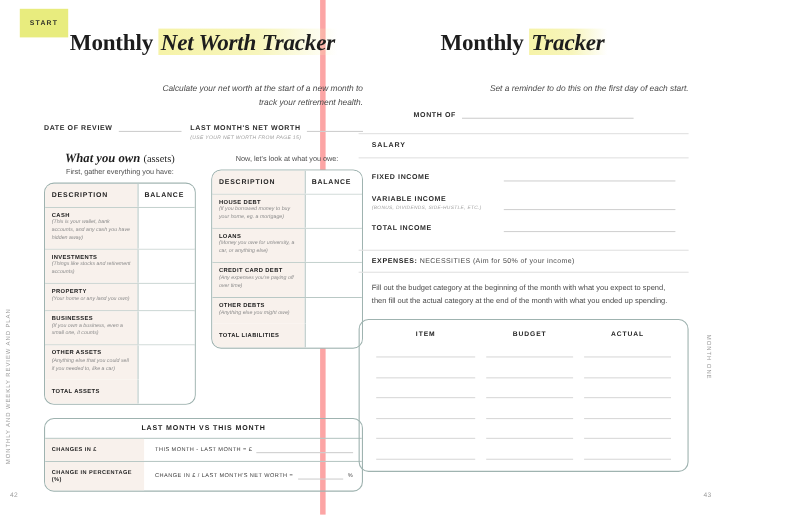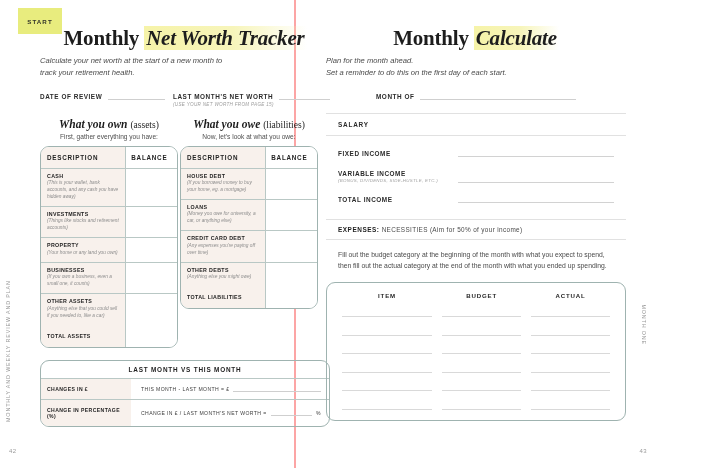--- a/index.html
+++ b/index.html
@@ -6,21 +6,21 @@
   html, body { width: 720px; height: 468px; }
   body {
     font-family: "Liberation Sans", sans-serif;
     background: #ffffff;
     color: #2b2b2b;
     overflow: hidden;
     position: relative;
   }
   .spread { position: relative; width: 720px; height: 468px; display: flex; }
   .page { position: relative; height: 468px; }
-  .page-left { width: 296px; border-right: 2px solid #fca5a5; }
+  .page-left { width: 296px; border-right: 5px solid #fca5a5; }
   .page-right { width: 360px; }
 
   
   .vert-label {
     position: absolute;
     font-size: 5.4px;
     letter-spacing: 0.85px;
     color: #9a9a9a;
     white-space: nowrap;
     text-transform: uppercase;
@@ -66,24 +66,24 @@
   }
   .title .hl {
     font-style: italic;
     background: linear-gradient(to right,#f6f3a8 0%, #f7f5bb 55%, rgba(255,255,255,0) 100%);
     padding: 0 2px;
     box-decoration-break: clone;
   }
   .subtitle {
     font-size: 7.6px;
     font-style: italic;
-    text-align: left;
+    text-align: right;
     color: #4a4a4a;
     line-height: 1.55;
-    margin-top: 4px;
+    margin-top: 24px;
   }
   .flabel {
     font-size: 6.4px; font-weight: 700; letter-spacing: .55px;
     color: #2b2b2b; white-space: nowrap; text-transform: uppercase;
   }
   .fhint {
     font-size: 4.6px; font-style: italic; letter-spacing: .3px;
     color: #9d9d9d; margin-top: 2px; text-transform: uppercase;
   }
   .rule {
@@ -262,21 +262,21 @@
         </div>
         <div style="flex:1; margin-left:8px;">
           <div style="display:flex; align-items:flex-start;">
             <div class="flabel">LAST MONTH'S NET WORTH</div>
             <div class="rule"></div>
           </div>
           <div class="fhint">(USE YOUR NET WORTH FROM PAGE 15)</div>
         </div>
       </div>
 
-      <div style="display:flex; margin-top:11px; gap:2px;">
+      <div style="display:flex; margin-top:11px; gap:14px;">
 
         <div style="width:138px;">
           <div class="sec-head">
             <span>What you own</span>
             <span class="plain">(assets)</span>
           </div>
           <div class="sec-sub">First, gather everything you have:</div>
 
           <div class="rtable" style="margin-top:6px;">
             <div class="trow hdr">
@@ -327,24 +327,20 @@
             <div class="trow">
               <div class="tc-desc" style="width:62%; padding-top:8px; padding-bottom:8px;">
                 <div class="item-name">TOTAL ASSETS</div>
               </div>
               <div class="tc-bal" style="width:38%;"></div>
             </div>
           </div>
         </div>
 
         <div style="width:138px;">
-          <div class="sec-head">
-            <span>What you owe</span>
-            <span class="plain">(liabilities)</span>
-          </div>
           <div class="sec-sub">Now, let's look at what you owe:</div>
 
           <div class="rtable" style="margin-top:6px;">
             <div class="trow hdr">
               <div class="tc-desc" style="width:62%; padding-top:7px; padding-bottom:7px;">
                 <div class="col-head">DESCRIPTION</div>
               </div>
               <div class="tc-bal" style="width:38%; padding-top:7px; padding-bottom:7px;">
                 <div class="col-head">BALANCE</div>
               </div>
@@ -415,25 +411,24 @@
   </div>
 
   <div class="page page-right">
 
     <div class="vert-label vert-right">MONTH ONE</div>
     <div class="folio folio-right">43</div>
 
     <div style="position:absolute; left:30px; top:26px; width:300px;">
 
       <div class="title">
-        <span>Monthly </span><span class="hl">Calculate</span>
+        <span>Monthly </span><span class="hl">Tracker</span>
       </div>
 
       <div class="subtitle">
-        <div>Plan for the month ahead.</div>
         <div>Set a reminder to do this on the first day of each start.</div>
       </div>
 
       <div style="display:flex; justify-content:center; margin-top:14px;">
         <div style="width:200px; display:flex; align-items:flex-start;">
           <div class="flabel">MONTH OF</div>
           <div class="rule"></div>
         </div>
       </div>
 

